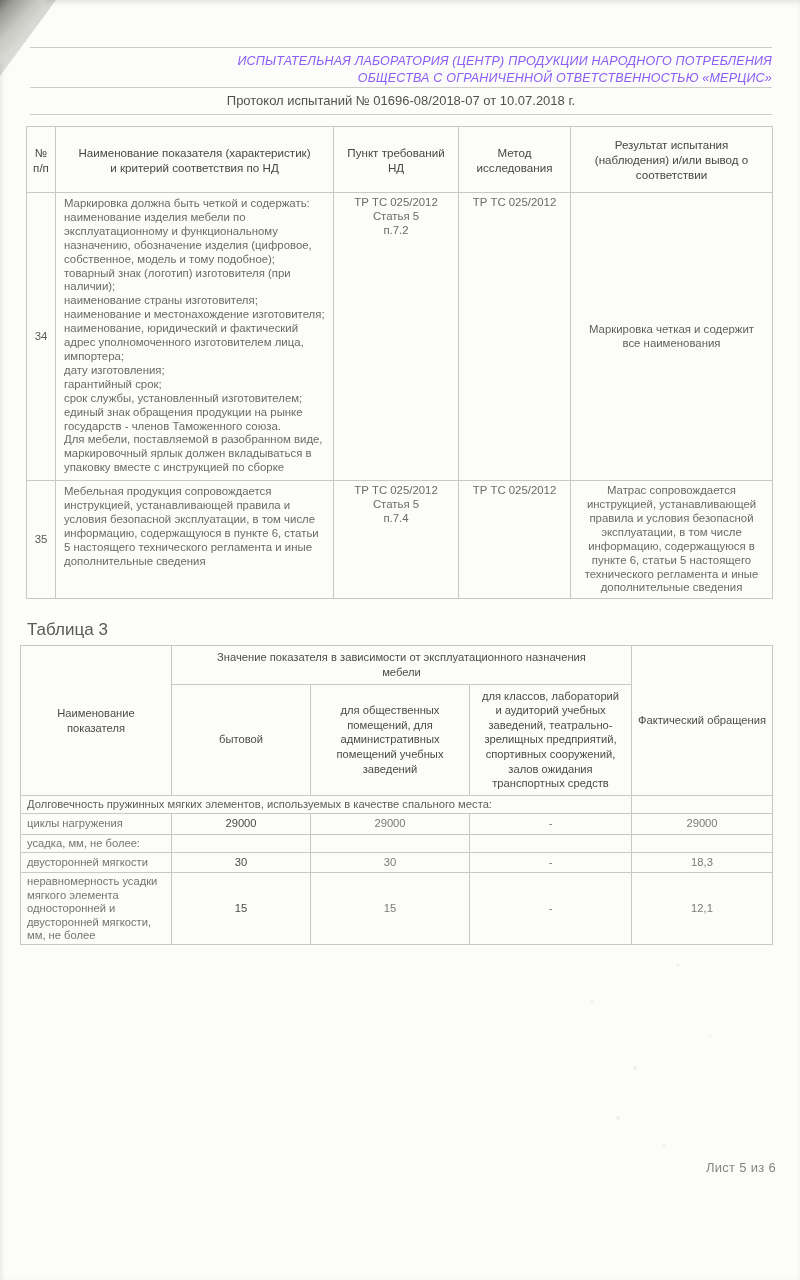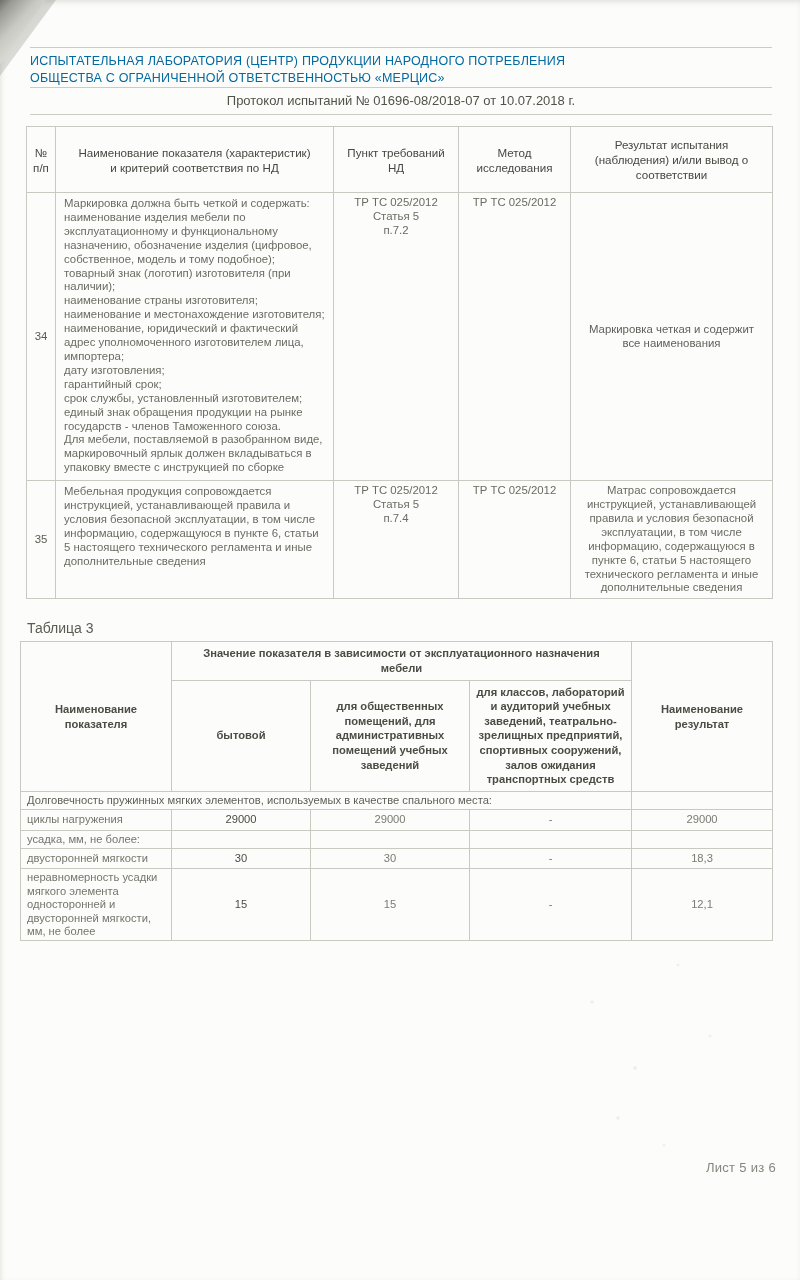--- a/index.html
+++ b/index.html
@@ -30,22 +30,22 @@
       radial-gradient(circle 1px at 150px 96px,#d8e0da 0,transparent 2px),
       radial-gradient(circle 1.3px at 58px 178px,#d2dcd6 0,transparent 2.5px),
       radial-gradient(circle 1px at 104px 205px,#d6ded8 0,transparent 2px);
   }
   .pre{white-space:pre-line;}
 
   
   .head-block{margin:47px 28px 0 30px;}
   .rule{border-top:1px solid #ccccc5;height:0;}
   .lab-title{
-    padding-top:5px;text-align:left;
-    font-size:12.5px;line-height:17px;color:#0369a1;letter-spacing:.2px;
+    padding-top:5px;text-align:right;font-style:italic;
+    font-size:12.5px;line-height:17px;color:#8b5cf6;letter-spacing:.2px;
   }
   .accreditation{
     text-align:center;font-style:italic;font-size:12.5px;line-height:17px;
     color:#57574f;padding-bottom:6px;letter-spacing:.2px;
   }
   .protocol-line{
     text-align:center;font-size:13px;line-height:17px;color:#52524b;
     padding:4px 0 5px 0;
   }
 
@@ -62,24 +62,24 @@
   }
   .t1 td{color:#6b6b63;}
   .t1 .c{text-align:center;}
   .t1 .mid{vertical-align:middle;}
   .t1 .num{text-align:center;color:#5a5a52;}
   .t1 .it{}
   .t1 .name-cell{padding:4px 7px 5px 8px;}
   .t1 .result34{color:#60605a;}
 
   
-  .t3-label{margin:21px 0 5px 27px;font-size:14px;color:#5b5b54;}
+  .t3-label{margin:21px 0 5px 27px;font-size:17px;color:#5b5b54;}
   .t3{width:752px;margin-left:20px;font-size:11.2px;line-height:13.4px;}
   .t3 td{color:#58585100;}
-  .t3 .hc{text-align:center;vertical-align:middle;color:#4c4c45;line-height:14.6px;padding:4px 4px;font-weight:bold;}
+  .t3 .hc{text-align:center;vertical-align:middle;color:#4c4c45;line-height:14.6px;padding:4px 4px;}
   .t3 .section-cell{color:#5e5e57;padding:2px 6px;}
   .t3 .rowlabel{color:#75756d;padding:2px 6px;vertical-align:middle;}
   .t3 .v{text-align:center;vertical-align:middle;color:#7b7b73;}
   .t3 .v-strong{text-align:center;vertical-align:middle;color:#4c4c45;}
 
   
   .sheet-footer{
     position:absolute;top:1160px;left:0;width:776px;text-align:right;
     font-size:13px;color:#86867e;letter-spacing:.3px;
   }
@@ -167,21 +167,21 @@
         <col style="width:159px">
       <col style="width:162px">
         <col style="width:141px">
     </colgroup>
     <tbody>
       <tr>
         <td rowspan="2" class="hc pre">Наименование
 показателя</td>
         <td colspan="3" class="hc pre">Значение показателя в зависимости от эксплуатационного назначения
 мебели</td>
-        <td rowspan="2" class="hc">Наименование результат</td>
+        <td rowspan="2" class="hc">Фактический обращения</td>
       </tr>
       <tr>
         <td class="hc">бытовой</td>
         <td class="hc pre">для общественных
 помещений, для
 административных
 помещений учебных
 заведений</td>
         <td class="hc pre">для классов, лабораторий
 и аудиторий учебных

